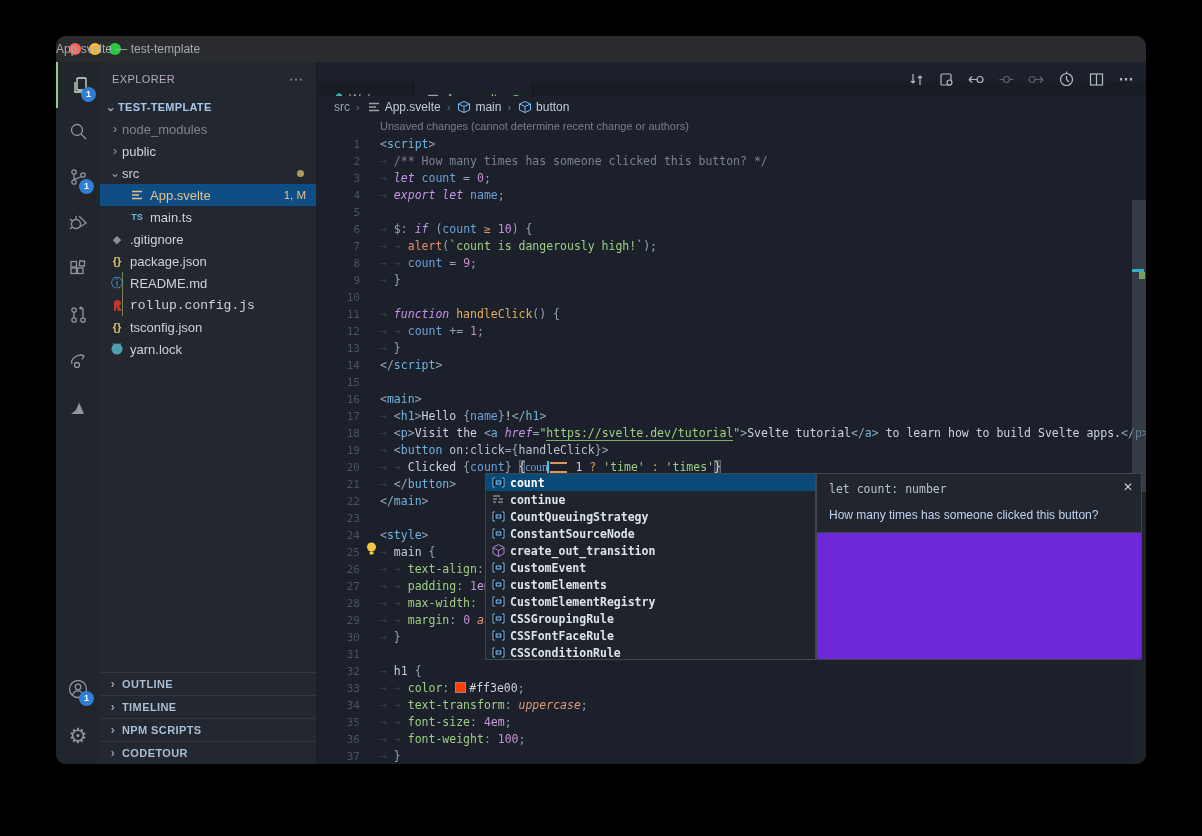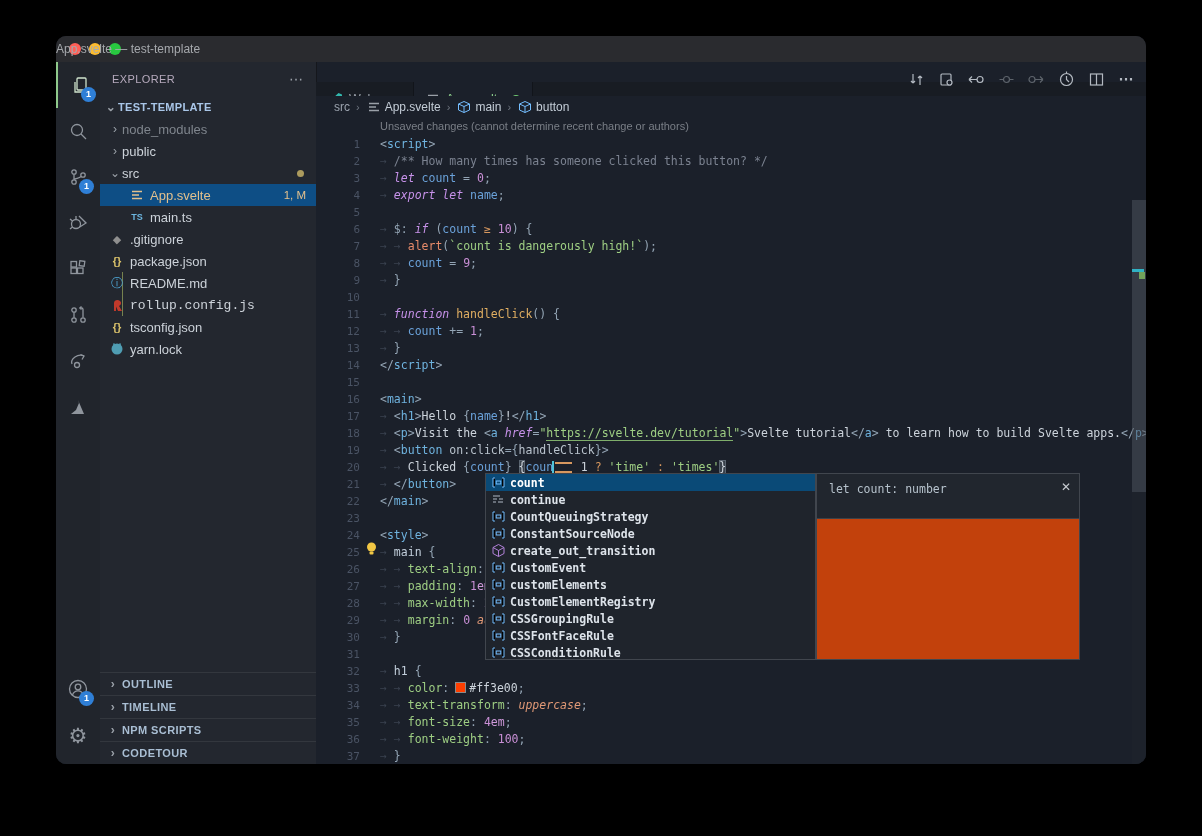--- a/index.html
+++ b/index.html
@@ -67,41 +67,41 @@
   .cl{position:relative;height:17px;padding-left:64px;}
   .cl .no{position:absolute;left:0;top:0;width:44px;text-align:right;color:#4a5364;font-size:11px;}
   .tk-p{color:#93a4b4}.tk-tag{color:#6fb3df}.tk-kw{color:#c792ea;font-style:italic}
   .tk-var{color:#6aa1d9}.tk-num{color:#c98fd6}.tk-str{color:#9ece83}
   .tk-strl{color:#9ece83;border-bottom:1px solid #7fae6b}.tk-com{color:#7b8290}
   .tk-fn{color:#e78b6a}.tk-fn2{color:#e0ae62}.tk-op{color:#d8985f}
   .tk-txt{color:#ccd3db}.tk-attr{color:#c792ea;font-style:italic}.tk-attr2{color:#b8c2cc}
   .tk-sel{color:#c2cedb}.tk-prop{color:#9ece83}.tk-val{color:#e29a77;font-style:italic}
   .tk-val2{color:#ccd3db}.tk-unit{color:#cf9adb}
   .tk-ind{color:#3a4250}
-  .tk-err{color:#6aa1d9;text-decoration:underline wavy #46a06d 1px;text-underline-offset:2px;}
+  .tk-err{color:#6aa1d9;text-decoration:underline wavy #46a06d 1px;text-underline-offset:2px;font-family:Liberation Serif, serif;}
   .bm{background:#39414b;box-shadow:0 0 0 1px #5a6470 inset;color:#cfd6de;}
   .cursor{display:inline-block;width:2px;height:13px;background:#4fc3d8;vertical-align:text-bottom;margin:0 -1px;}
   .lig{display:inline-block;width:2.4ch;height:7px;border-top:2px solid #d8985f;border-bottom:2px solid #d8985f;
     vertical-align:middle;margin:0 .3ch;}
   .swatch{display:inline-block;width:9px;height:9px;background:#ff3e00;margin-right:4px;
     outline:1px solid #8a8a8a;}
   .bulb{position:absolute;left:48px;top:423px;width:15px;height:15px;}
   
   .scrollbar{position:absolute;right:0;top:82px;width:14px;bottom:0;background:rgba(35,39,47,.35);}
   .slider{position:absolute;right:0;top:0;width:14px;height:292px;background:rgba(120,126,136,.28);}
   .ov-teal{position:absolute;right:2px;top:151px;width:12px;height:3px;background:#30b2c4;}
   .ov-green{position:absolute;right:1px;top:154px;width:6px;height:7px;background:#73a25a;}
   
   .suggest{position:absolute;left:429px;top:437px;width:331px;height:187px;background:#1f242c;
     border:1px solid #41464e;box-sizing:border-box;z-index:5;}
   .sg-row{height:17px;display:flex;align-items:center;padding-left:3px;cursor:pointer;
     font-family:"DejaVu Sans Mono",monospace;font-size:11.5px;font-weight:bold;color:#dde3ea;}
   .sg-row.selected{background:#0a4a77;color:#ffffff;}
   .sg-ico{width:18px;display:flex;justify-content:center;margin-right:3px;flex:none;}
-  .docpanel{position:absolute;left:760px;top:437px;width:264px;height:187px;background:#c2410c;
+  .docpanel{position:absolute;left:760px;top:437px;width:326px;height:187px;background:#6d28d9;
     border:1px solid #41464e;box-sizing:border-box;z-index:5;}
   .doc-head{background:#21262e;border-bottom:1px solid #3c4148;padding:8px 10px 10px 12px;position:relative;}
   .doc-sig{font-family:"DejaVu Sans Mono",monospace;font-size:11.5px;color:#b6c2cc;margin-bottom:12px;}
   .doc-desc{font-size:12px;color:#bdd2f0;}
   .doc-close{position:absolute;right:8px;top:6px;color:#c8ccd2;font-size:12px;cursor:pointer;}
   svg{display:block}
 </style>
 </head>
 <body>
 
@@ -500,16 +500,17 @@
             <path d="M4 3H2v9h2M11 3h2v9h-2" stroke="#75beff"></path>
             <rect x="5.2" y="6" width="4.6" height="3" stroke="#75beff" fill="none"></rect>
           </svg>
         </span>
         <span>CSSConditionRule</span>
       </div>
     </div>
   <div class="docpanel">
     <div class="doc-head">
       <div class="doc-sig">let count: number</div>
+      <div class="doc-desc">How many times has someone clicked this button?</div>
       <div class="doc-close">✕</div>
     </div>
   </div>
 </div>
 
 </body></html>

